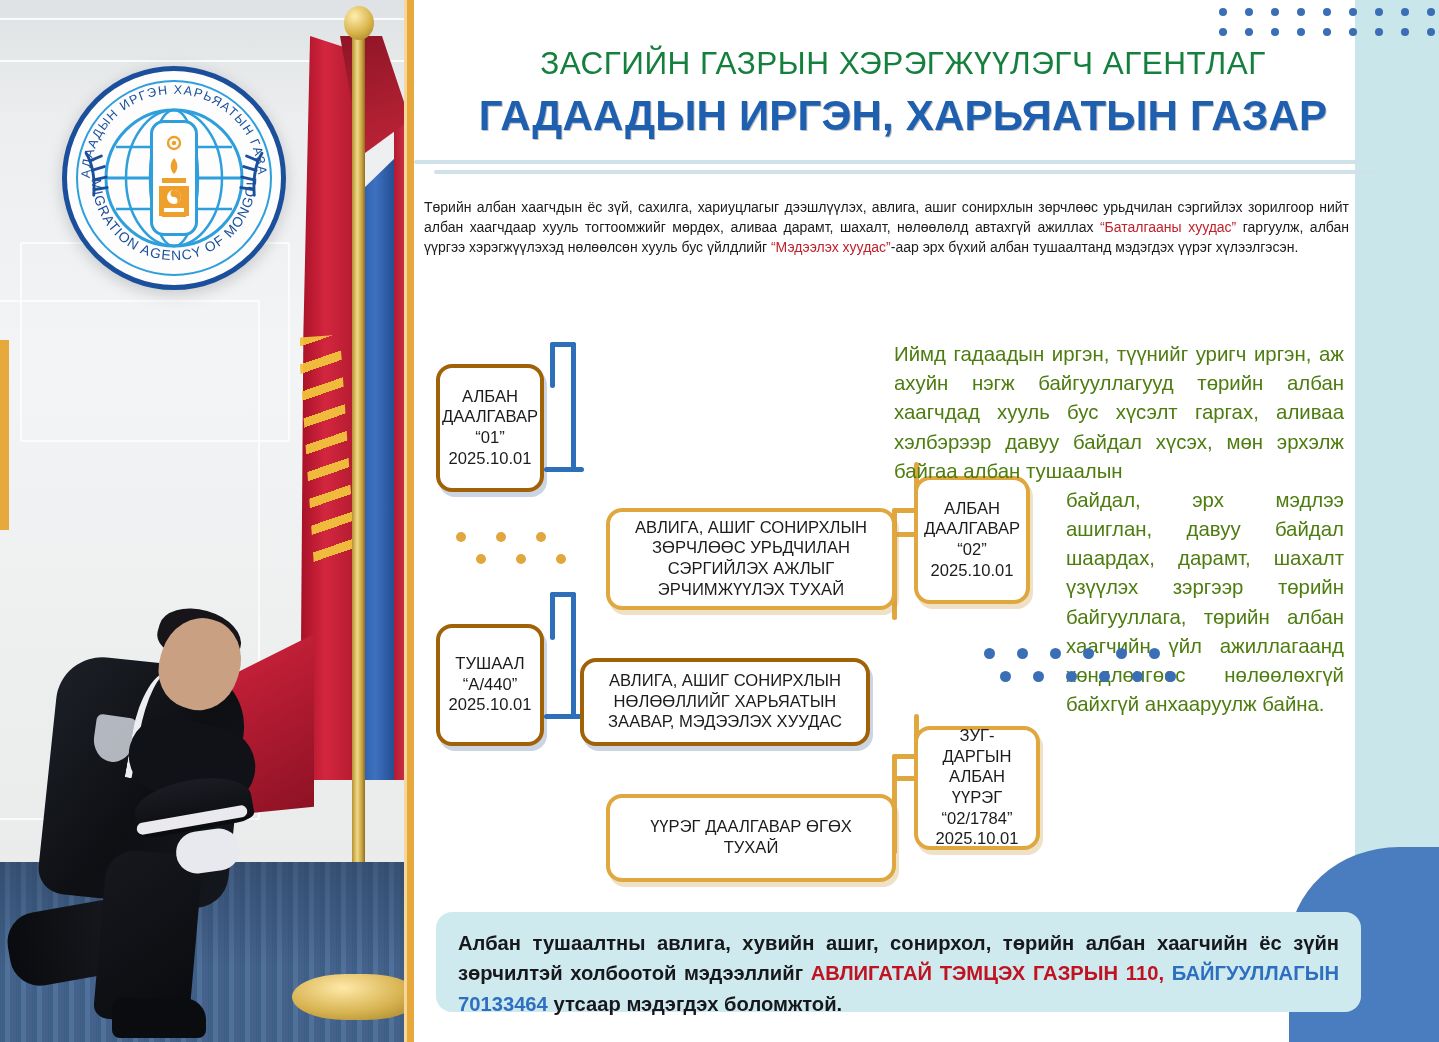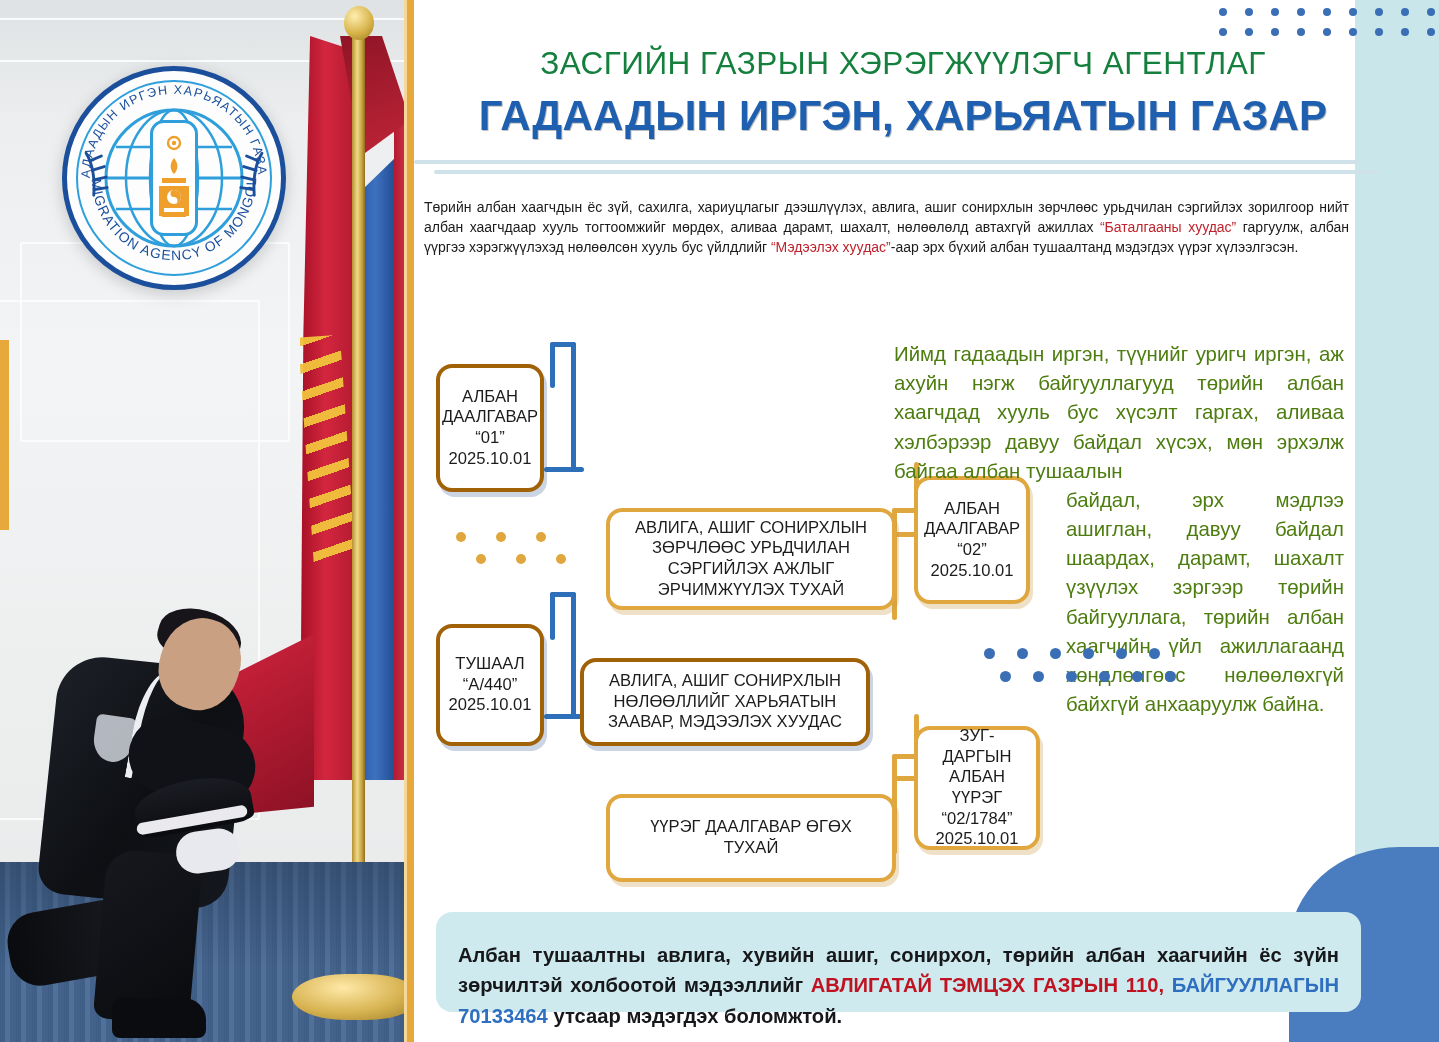--- a/index.html
+++ b/index.html
@@ -305,21 +305,21 @@
   .para-right-2 {
     position:absolute; left:640px; top:706px; width:292px;
     font-size:20.4px; line-height:1.43; color:#1b1b1b;
     text-align:justify;
   }
 
   
   .banner {
     position:absolute; left:22px; top:912px; width:925px; height:100px;
     background:#cfeaef; border-radius:16px;
-    padding:28px 22px;
+    padding:16px 22px;
     font-size:20.2px; line-height:1.5; font-weight:bold; color:#16181b;
     text-align:justify;
   }
   .banner .red { color:#c01322; }
   .banner .blue { color:#2f6fc0; }
 </style>
 </head>
 <body>
 
 <div id="page">

